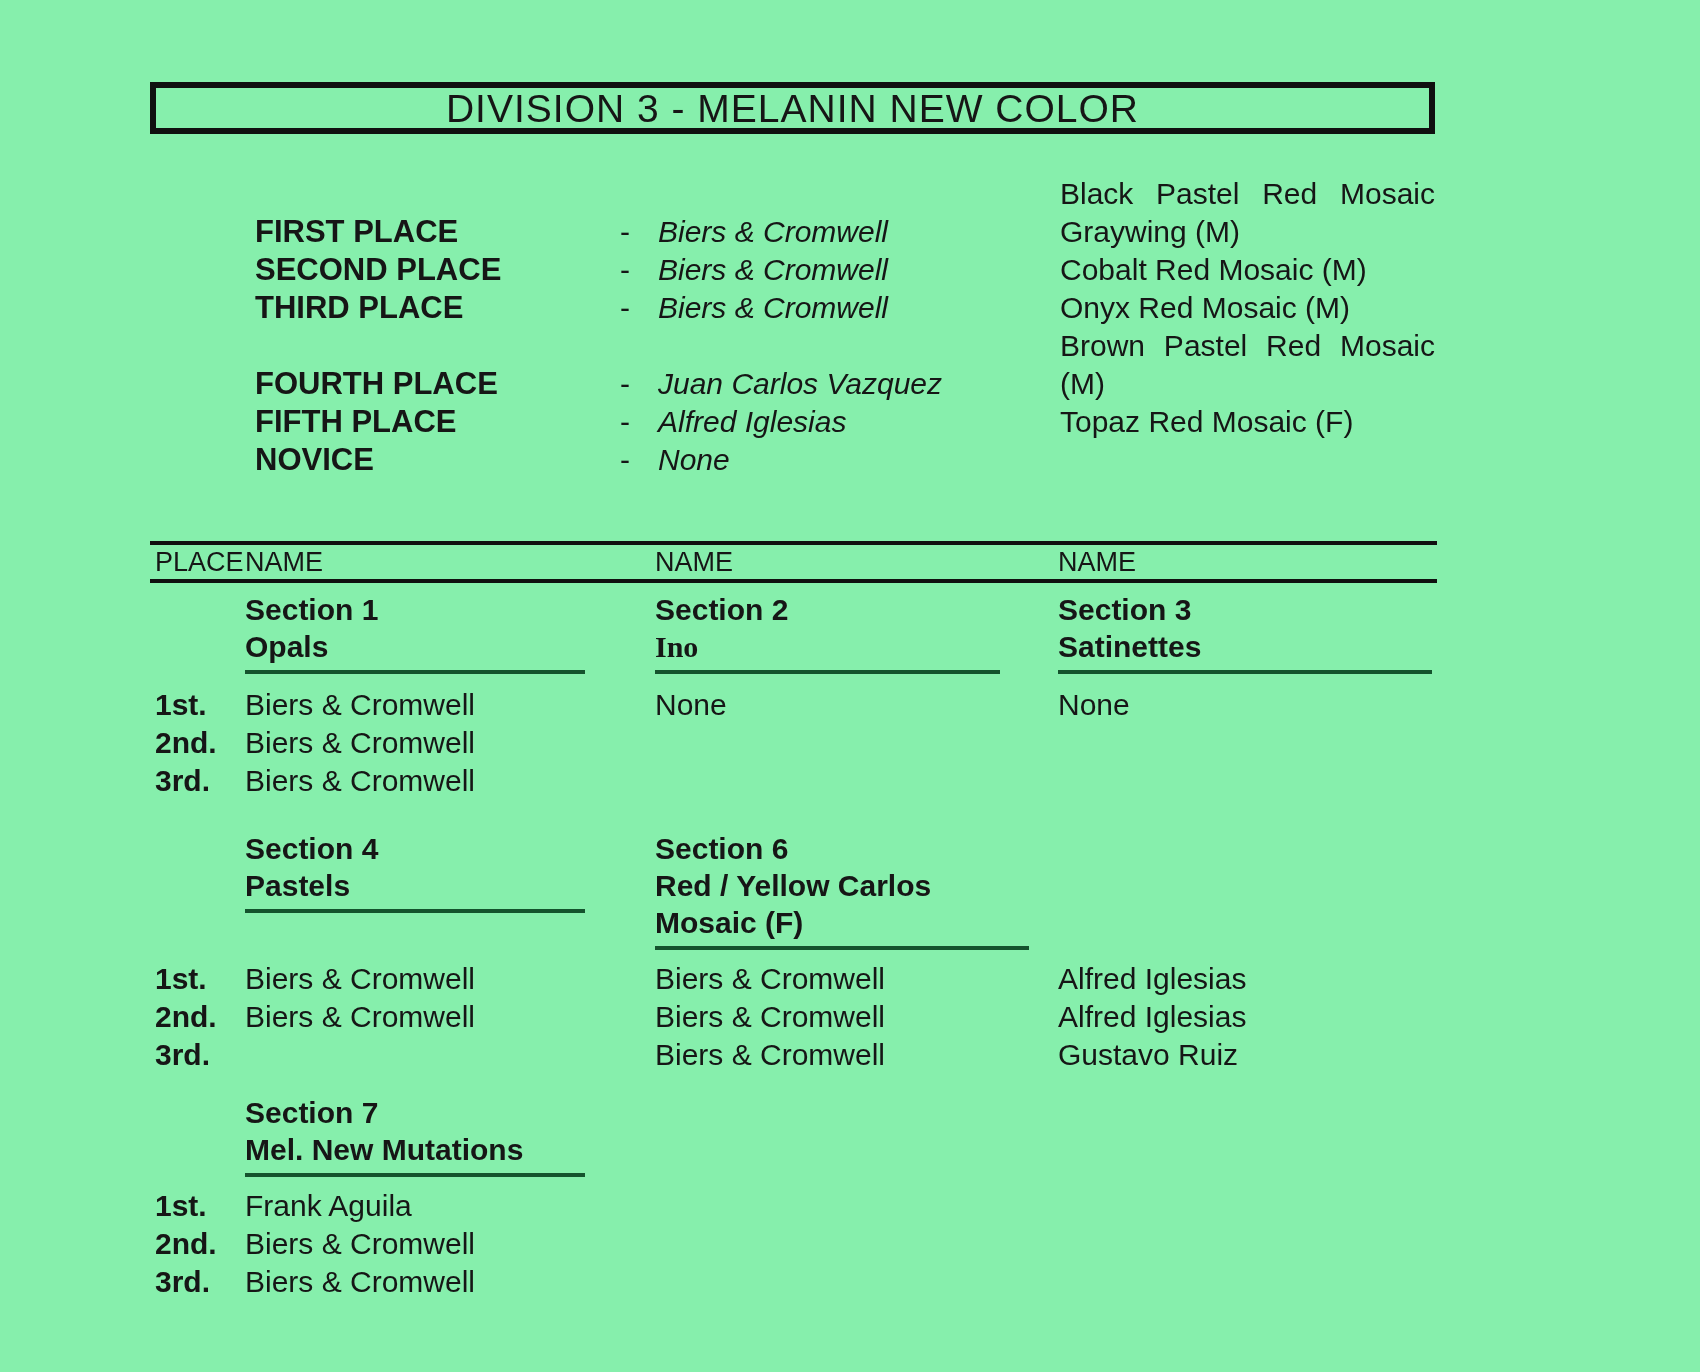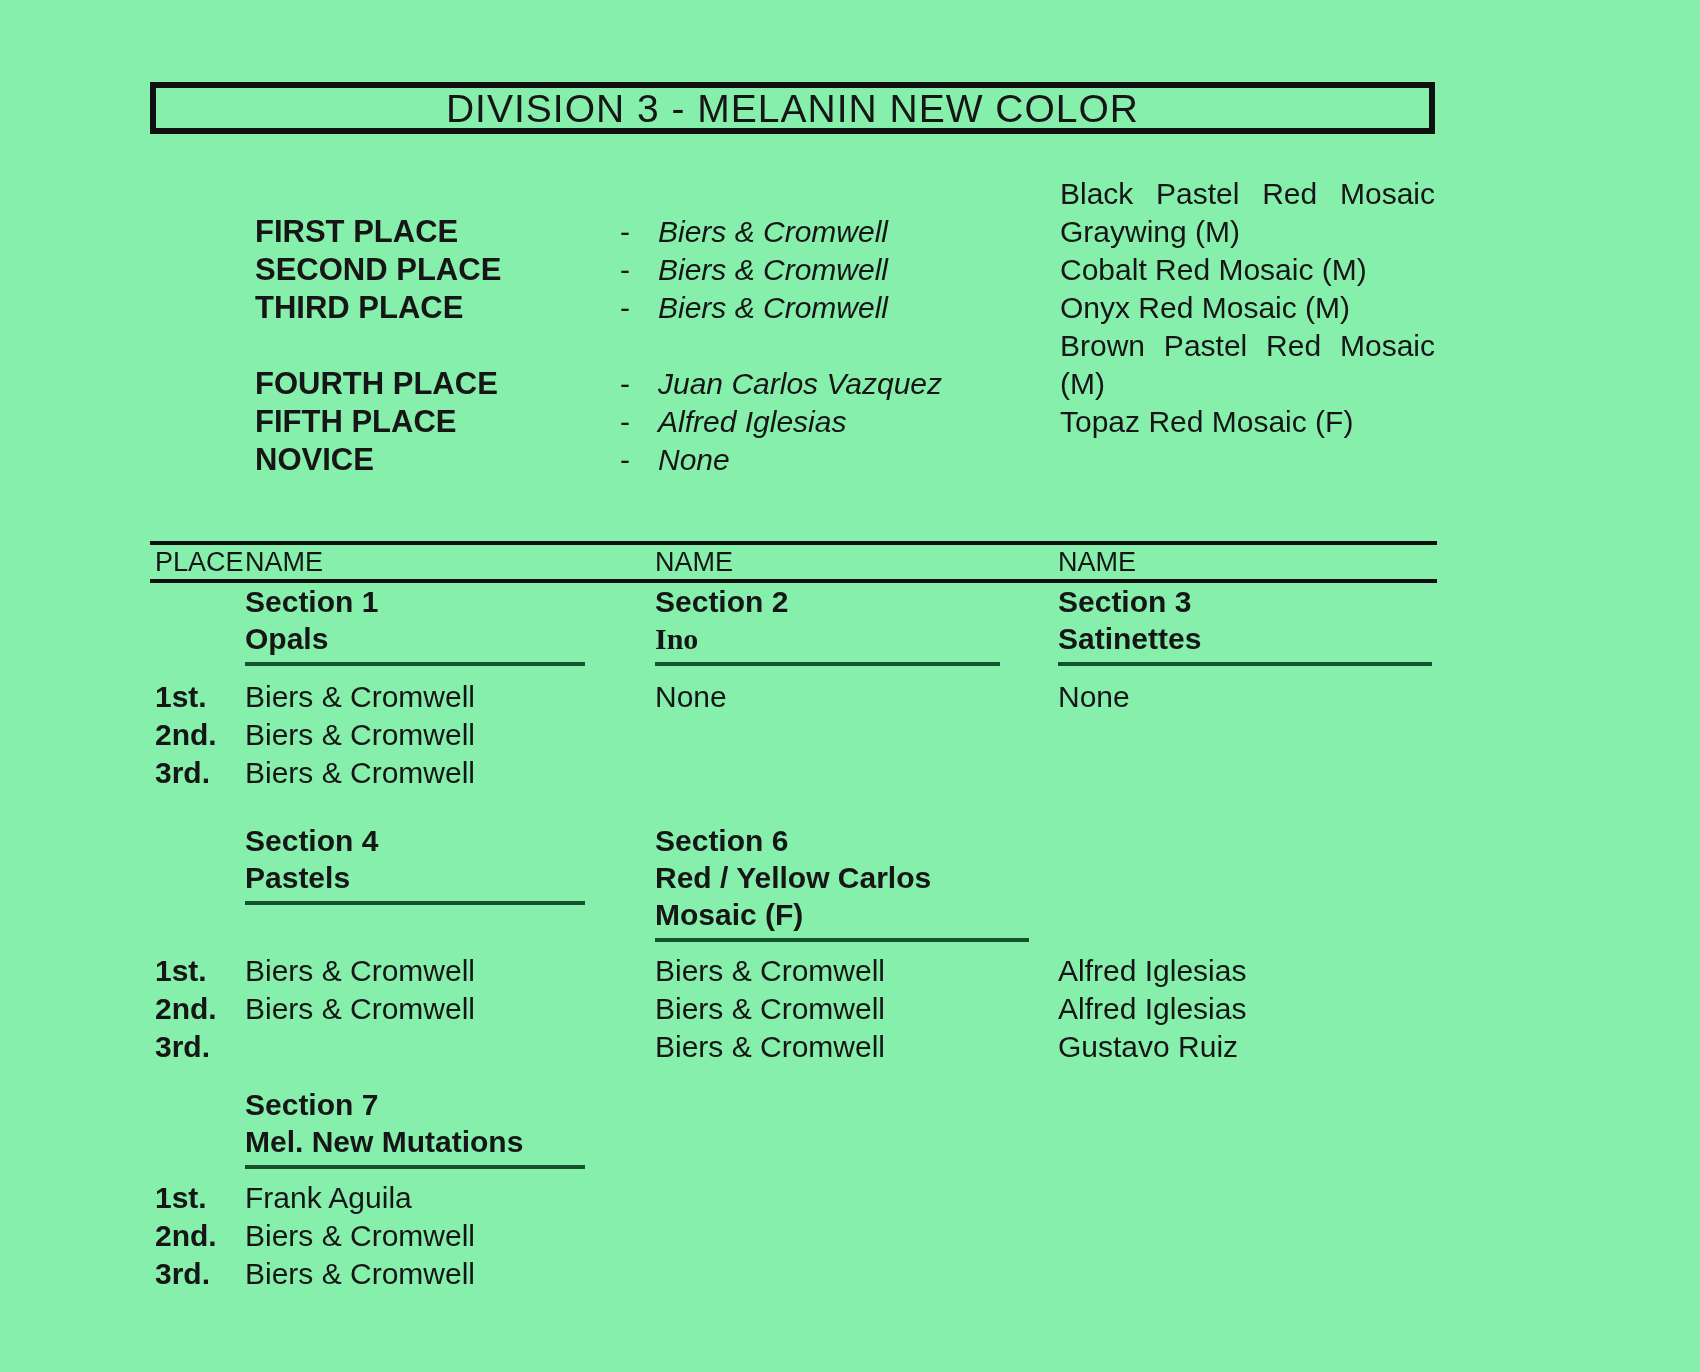--- a/index.html
+++ b/index.html
@@ -36,21 +36,21 @@
   .results{margin:0 0 0 150px;width:1287px;}
   .rule{height:4px;background:#101010;}
   .rule-top{margin-top:62px;}
   .header-row{display:flex;align-items:center;line-height:34px;font-size:27px;padding-left:5px;}
   .placecol{width:90px;flex:0 0 90px;}
   .col1{width:410px;flex:0 0 410px;}
   .col2{width:403px;flex:0 0 403px;}
   .col3{width:374px;flex:0 0 374px;}
   .band{padding-left:5px;}
   .heading-row{display:flex;align-items:flex-start;}
-  .b1 .heading-row{}
+  .b1 .heading-row{margin-top:8px;}
   .b2 .heading-row{margin-top:30px;}
   .b3 .heading-row{margin-top:20px;}
   .sec-num{font-weight:bold;font-size:30px;line-height:37px;}
   .sec-cat{
     font-weight:bold;font-size:30px;line-height:37px;
     padding-bottom:5px;border-bottom:4px solid #14532d;
   }
   .u1{width:340px;}
   .u2{width:345px;font-family:Liberation Serif, serif;}
   .u3{width:374px;}

